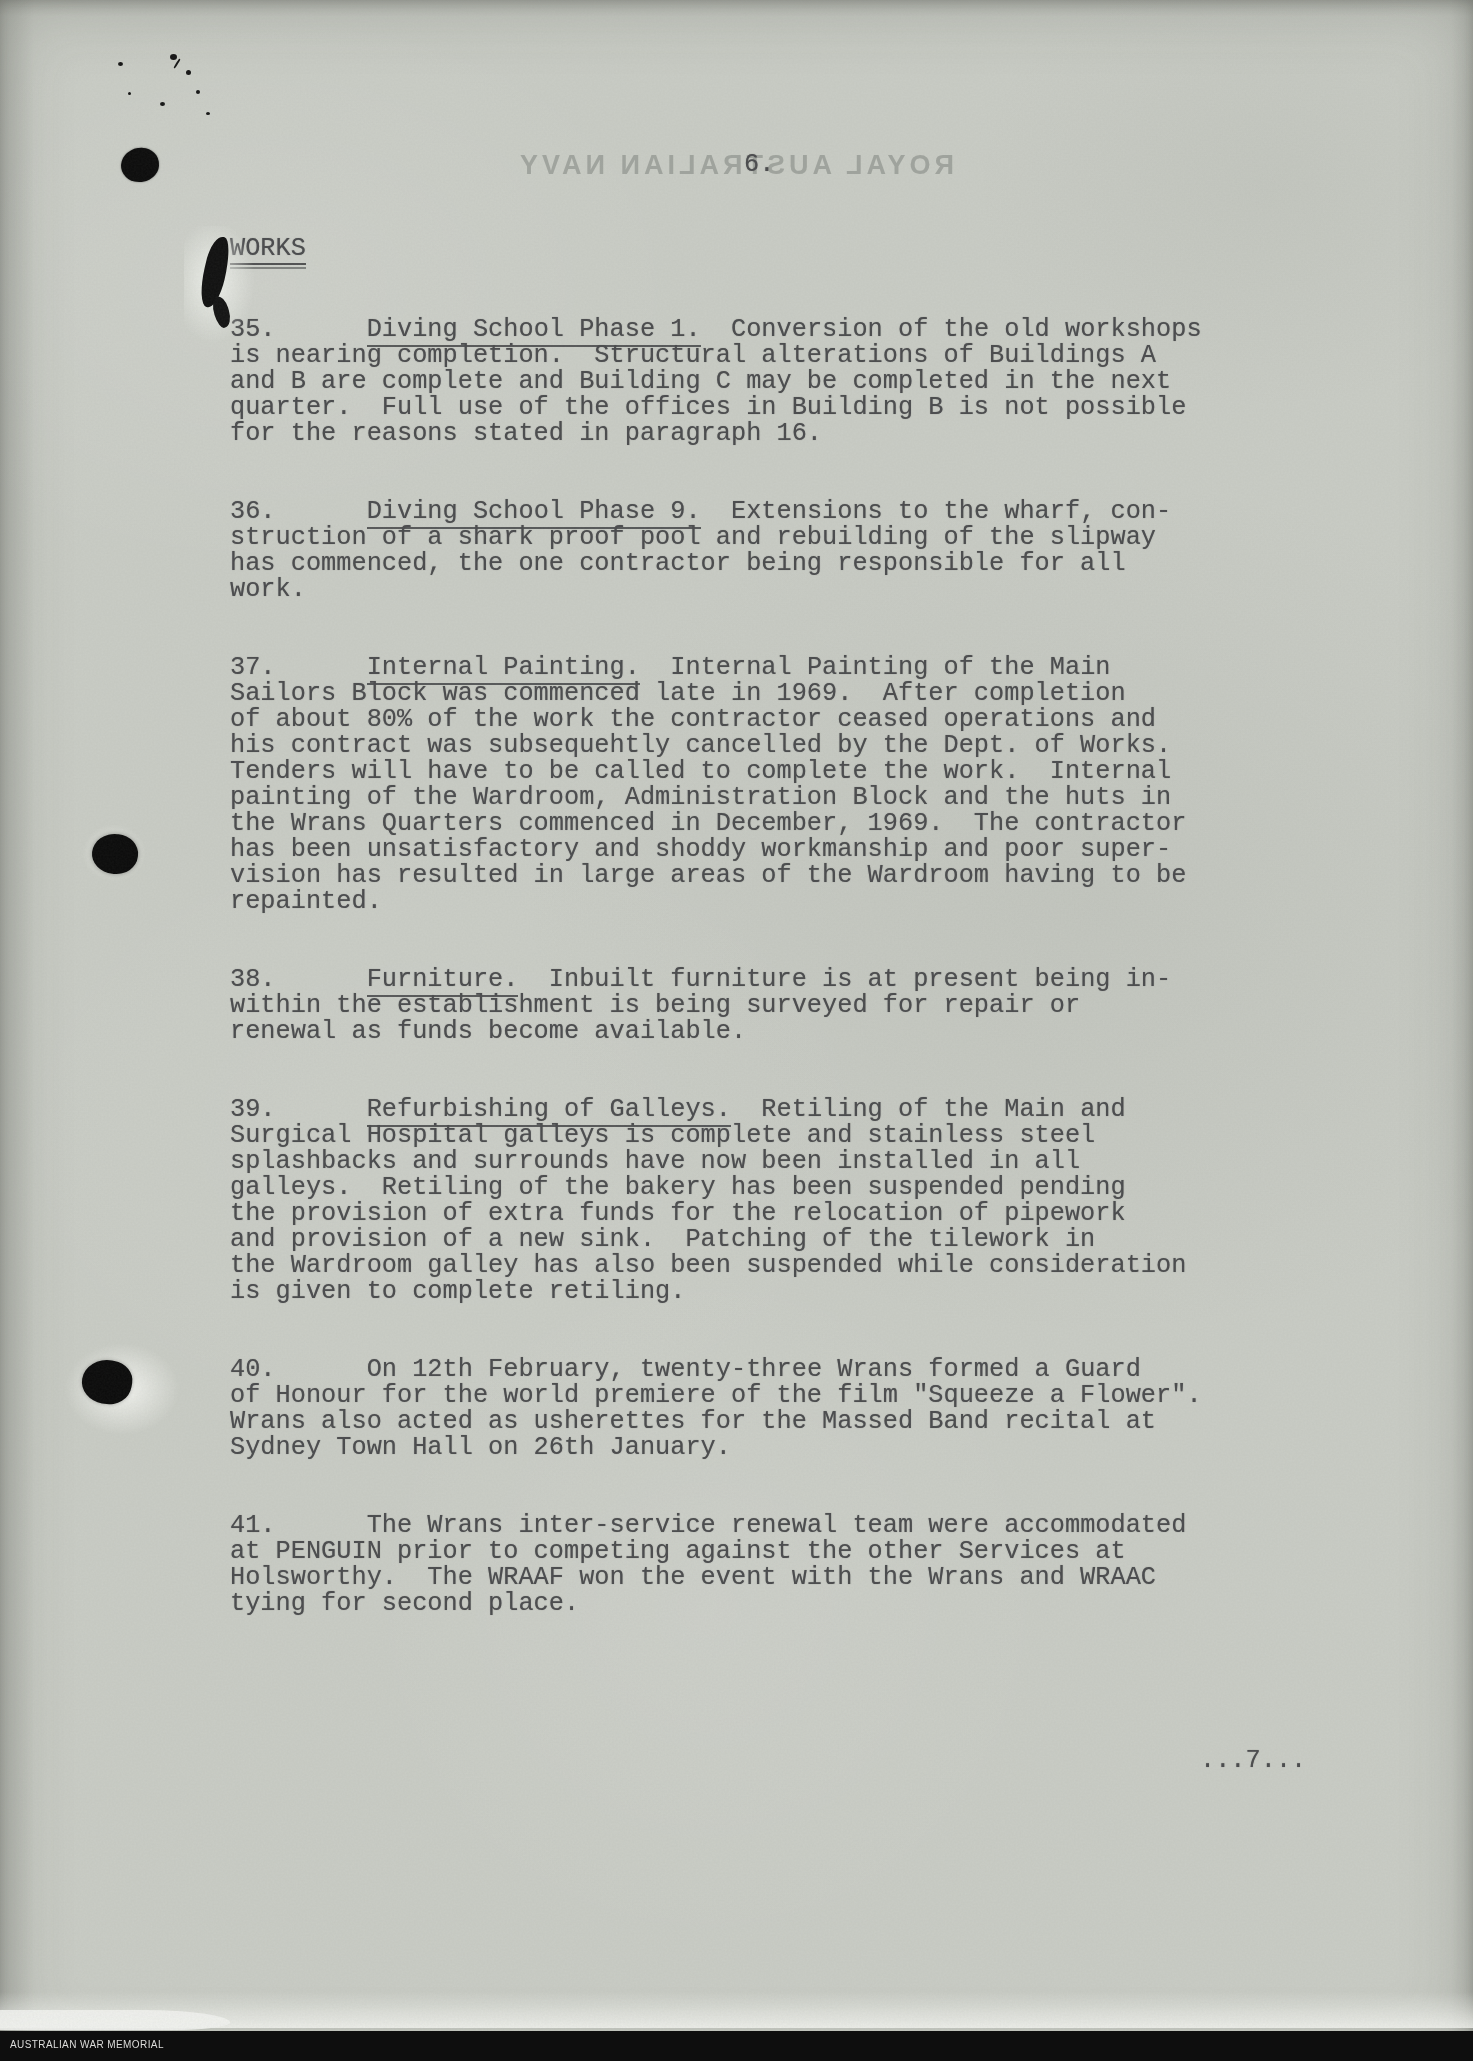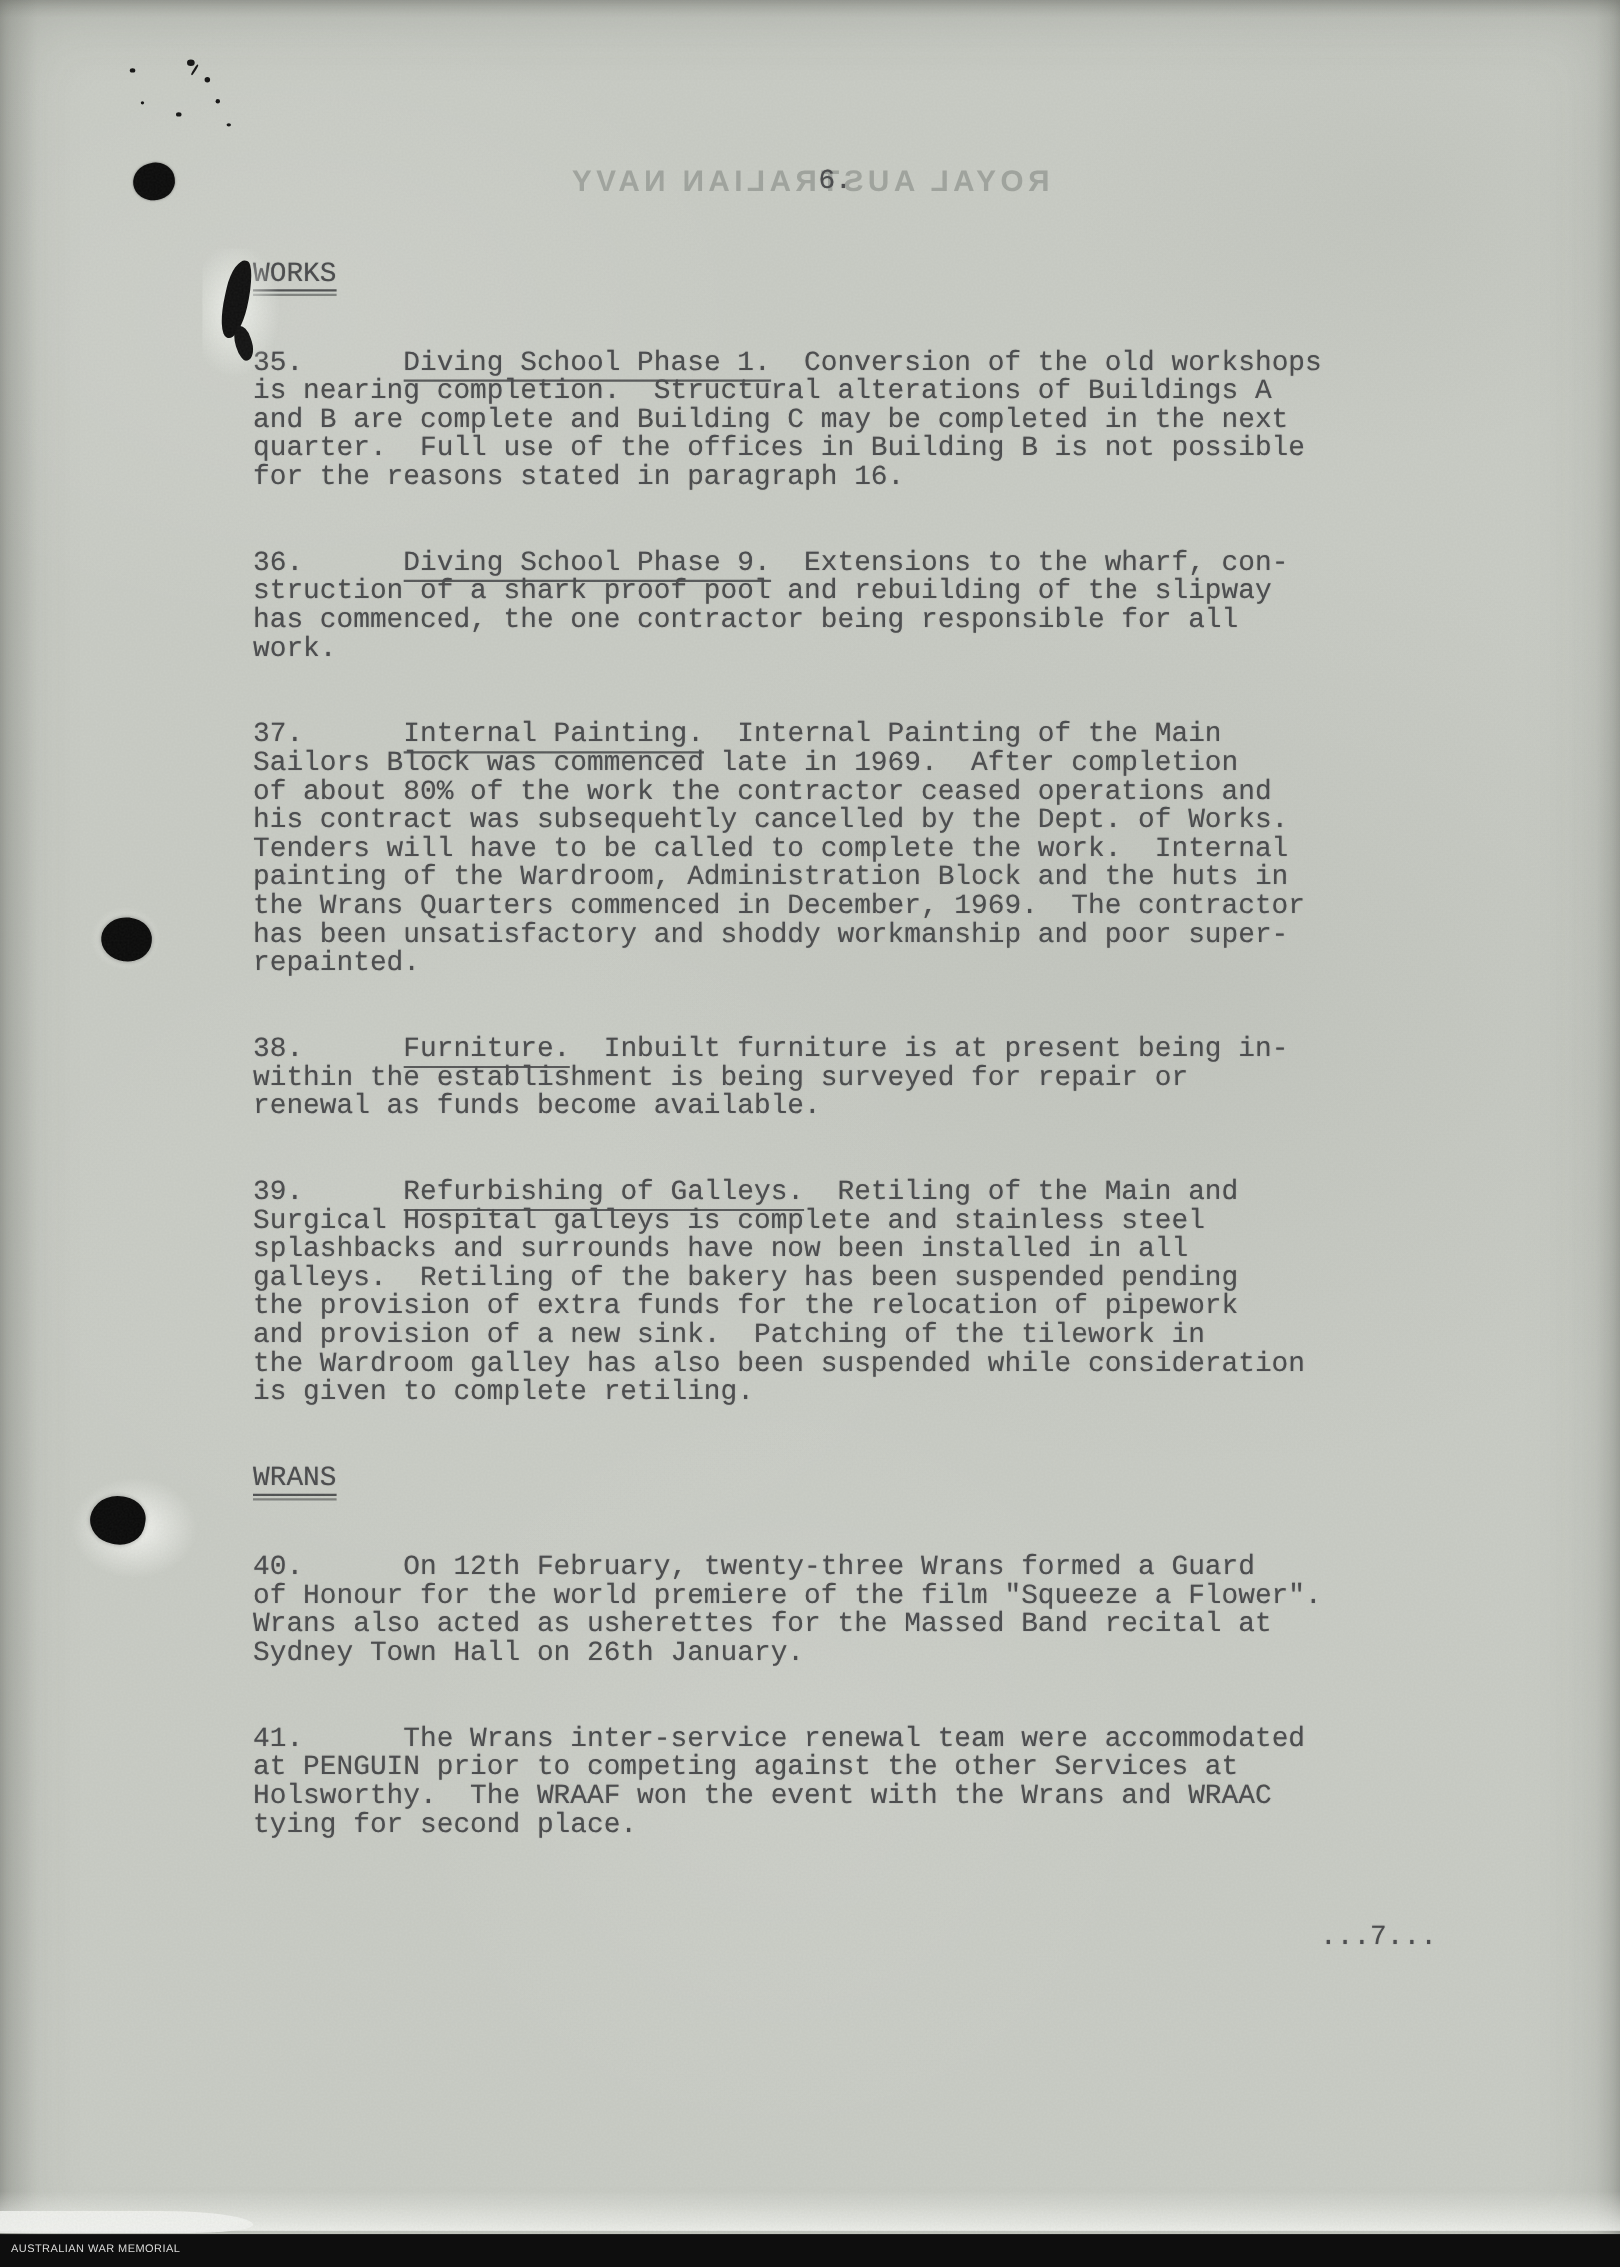--- a/index.html
+++ b/index.html
@@ -121,40 +121,40 @@
         </div>
         <div class="paragraph">
           <div class="line"><span>37.</span><span>      </span><span class="title-underline">Internal Painting.</span><span>  Internal Painting of the Main</span></div>
           <div class="line">Sailors Block was commenced late in 1969.  After completion</div>
           <div class="line">of about 80% of the work the contractor ceased operations and</div>
           <div class="line">his contract was subsequehtly cancelled by the Dept. of Works.</div>
           <div class="line">Tenders will have to be called to complete the work.  Internal</div>
           <div class="line">painting of the Wardroom, Administration Block and the huts in</div>
           <div class="line">the Wrans Quarters commenced in December, 1969.  The contractor</div>
           <div class="line">has been unsatisfactory and shoddy workmanship and poor super-</div>
+          <div class="line">vision has resulted in large areas of the Wardroom having to be</div>
           <div class="line">repainted.</div>
         </div>
         <div class="paragraph">
           <div class="line"><span>38.</span><span>      </span><span class="title-underline">Furniture.</span><span>  Inbuilt furniture is at present being in-</span></div>
           <div class="line">within the establishment is being surveyed for repair or</div>
           <div class="line">renewal as funds become available.</div>
         </div>
         <div class="paragraph">
           <div class="line"><span>39.</span><span>      </span><span class="title-underline">Refurbishing of Galleys.</span><span>  Retiling of the Main and</span></div>
           <div class="line">Surgical Hospital galleys is complete and stainless steel</div>
           <div class="line">splashbacks and surrounds have now been installed in all</div>
           <div class="line">galleys.  Retiling of the bakery has been suspended pending</div>
           <div class="line">the provision of extra funds for the relocation of pipework</div>
           <div class="line">and provision of a new sink.  Patching of the tilework in</div>
           <div class="line">the Wardroom galley has also been suspended while consideration</div>
           <div class="line">is given to complete retiling.</div>
         </div>
       </div>
       <div class="section">
-        <div class="heading-row"><span class="heading-wrap"><span class="heading-text">WRANS</span></span></div>
         <div class="paragraph">
           <div class="line"><span>40.</span><span>      </span><span>On 12th February, twenty-three Wrans formed a Guard</span></div>
           <div class="line">of Honour for the world premiere of the film "Squeeze a Flower".</div>
           <div class="line">Wrans also acted as usherettes for the Massed Band recital at</div>
           <div class="line">Sydney Town Hall on 26th January.</div>
         </div>
         <div class="paragraph">
           <div class="line"><span>41.</span><span>      </span><span>The Wrans inter-service renewal team were accommodated</span></div>
           <div class="line">at PENGUIN prior to competing against the other Services at</div>
           <div class="line">Holsworthy.  The WRAAF won the event with the Wrans and WRAAC</div>

